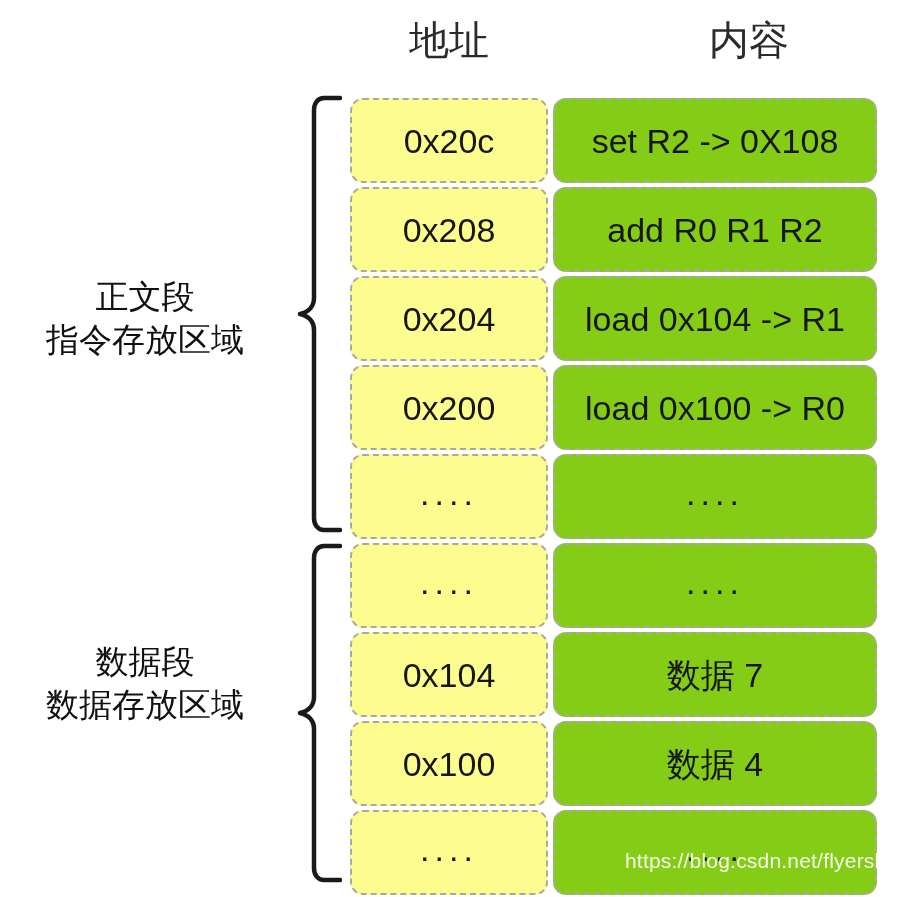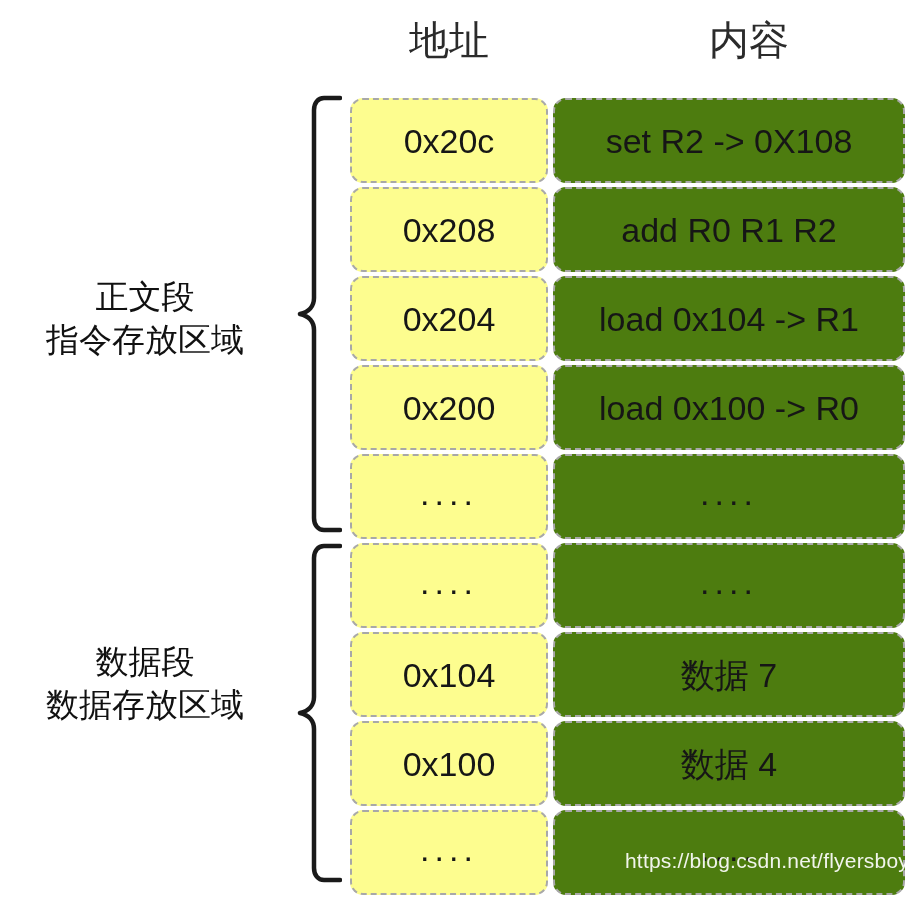--- a/index.html
+++ b/index.html
@@ -77,22 +77,22 @@
     color: #161616;
     white-space: nowrap;
   }
   .cell.addr {
     left: 0;
     width: 198px;
     background: #fdfd8f;
   }
   .cell.content {
     left: 203px;
-    width: 352px;
-    background: #4d7c0f;
+    width: 324px;
+    background: #84cc16;
   }
   .cell .dots {
     letter-spacing: 5px;
     font-size: 34px;
     position: relative;
     top: -4px;
   }
 
   
   #watermark {

